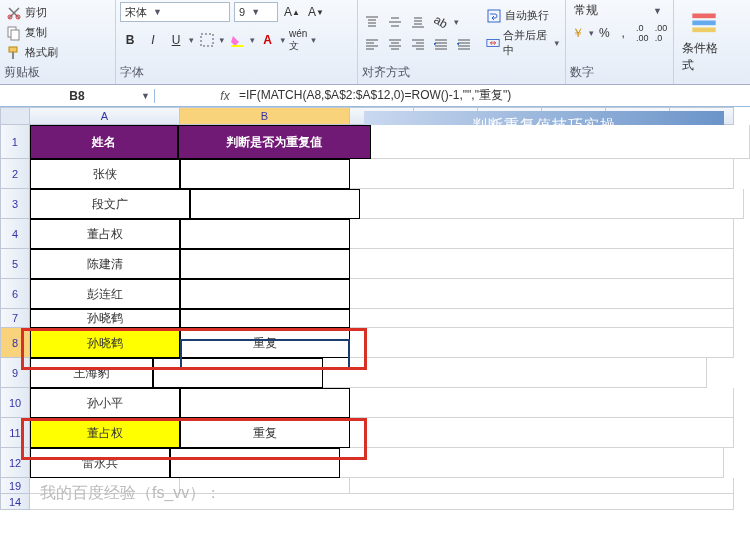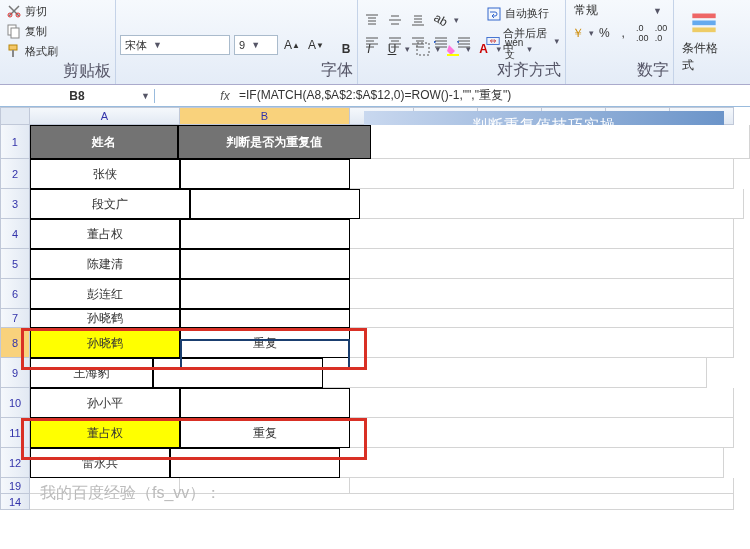--- a/index.html
+++ b/index.html
@@ -1,20 +1,20 @@
 <!DOCTYPE html>
 <html><head>
 <meta charset="utf-8">
 <style>
 *{box-sizing:border-box;margin:0;padding:0;font-family:"Microsoft YaHei",SimSun,sans-serif}
 body{background:#fff;width:750px;height:549px;overflow:hidden;font-size:12px;color:#333}
 .ribbon{display:flex;height:85px;background:linear-gradient(#f6f9fd,#e4ecf7);border-bottom:1px solid #aac}
 .grp{border-right:1px solid #c5d3e8;display:flex;flex-direction:column;padding:2px 4px;position:relative}
 .grp-body{flex:1;display:flex;align-items:center;gap:4px}
-.grp-label{font-size:16px;color:#556;text-align:right;padding:1px 0}
+.grp-label{font-size:12px;color:#556;text-align:left;padding:1px 0}
 .bigbtn{display:flex;flex-direction:column;align-items:center;gap:2px;padding:2px 4px;cursor:pointer}
 .bigbtn svg{width:28px;height:28px}
 .smallbtn{display:flex;align-items:center;gap:3px;font-size:11px;padding:1px 2px;cursor:pointer}
 .vcol{display:flex;flex-direction:column;gap:2px;justify-content:center}
 .dd{font-size:9px;color:#556}
 .ico{width:16px;height:16px;display:inline-block}
 .fontsel{display:flex;gap:4px;margin-bottom:4px}
 .fontsel select,.fontsel .selbox{height:20px;border:1px solid #abc;background:#fff;font-size:11px}
 .selbox{display:flex;align-items:center;padding:0 4px;gap:6px}
 .fmtrow{display:flex;gap:3px;align-items:center}
@@ -28,21 +28,21 @@
 .sheet{position:relative;overflow:hidden}
 .colhdr{display:flex;height:18px}
 .ch{border:1px solid #c0c8d8;border-left:none;background:linear-gradient(#f5f8fc,#e2e9f3);display:flex;align-items:center;justify-content:center;font-size:11px;color:#33a}
 .ch.sel{background:#f9d27c}
 .corner{width:30px;border:1px solid #c0c8d8;background:#e2e9f3}
 .rows{display:flex;flex-direction:column}
 .row{display:flex}
 .rh{width:30px;border:1px solid #c0c8d8;border-top:none;background:linear-gradient(90deg,#f5f8fc,#e2e9f3);display:flex;align-items:center;justify-content:center;font-size:11px;color:#33a}
 .rh.sel{background:#f9d27c}
 .cell{border-right:1px solid #d4d4d4;border-bottom:1px solid #d4d4d4;display:flex;align-items:center;justify-content:center;font-size:12px;background:#fff;position:relative}
-.th-o{background:#737373;color:#fff;font-weight:bold;border:1px solid #000!important}
+.th-o{background:#701a75;color:#fff;font-weight:bold;border:1px solid #000!important}
 .bd{border:1px solid #000!important}
 .hl{background:#ffff00!important}
 .ring{position:absolute;border:3px solid #d93025;pointer-events:none;z-index:5}
 .banner{position:absolute;left:364px;top:4px;width:360px;height:28px;background:linear-gradient(90deg,#c9d8ef,#6b94c9);color:#fff;display:flex;align-items:center;justify-content:center;font-size:15px;letter-spacing:1px}
 .wm{position:absolute;left:40px;bottom:6px;color:#bbb;font-size:16px}
 .selborder{position:absolute;border:2px solid #1a3e6f;pointer-events:none;z-index:4}
 </style>
 </head>
 <body>
 
@@ -71,21 +71,21 @@
               <rect x="6" y="7" width="2" height="7" fill="#888"></rect>
             </svg>
             <span>格式刷</span>
           </div>
       </div>
     </div>
     <div class="grp-label">剪贴板</div>
   </div>
 
   <div class="grp" style="width:242px">
-    <div class="grp-body" style="flex-direction:row;align-items:flex-end;gap:10px">
+    <div class="grp-body" style="flex-direction:column;align-items:flex-start;gap:4px">
       <div class="fontsel">
         <div class="selbox" style="width:110px">
             <span>宋体</span>
             <span class="dd">▼</span>
           </div>
         <div class="selbox" style="width:44px">
             <span>9</span>
             <span class="dd">▼</span>
           </div>
         <div class="fmtbtn">A<sup style="font-size:8px">▲</sup></div>

